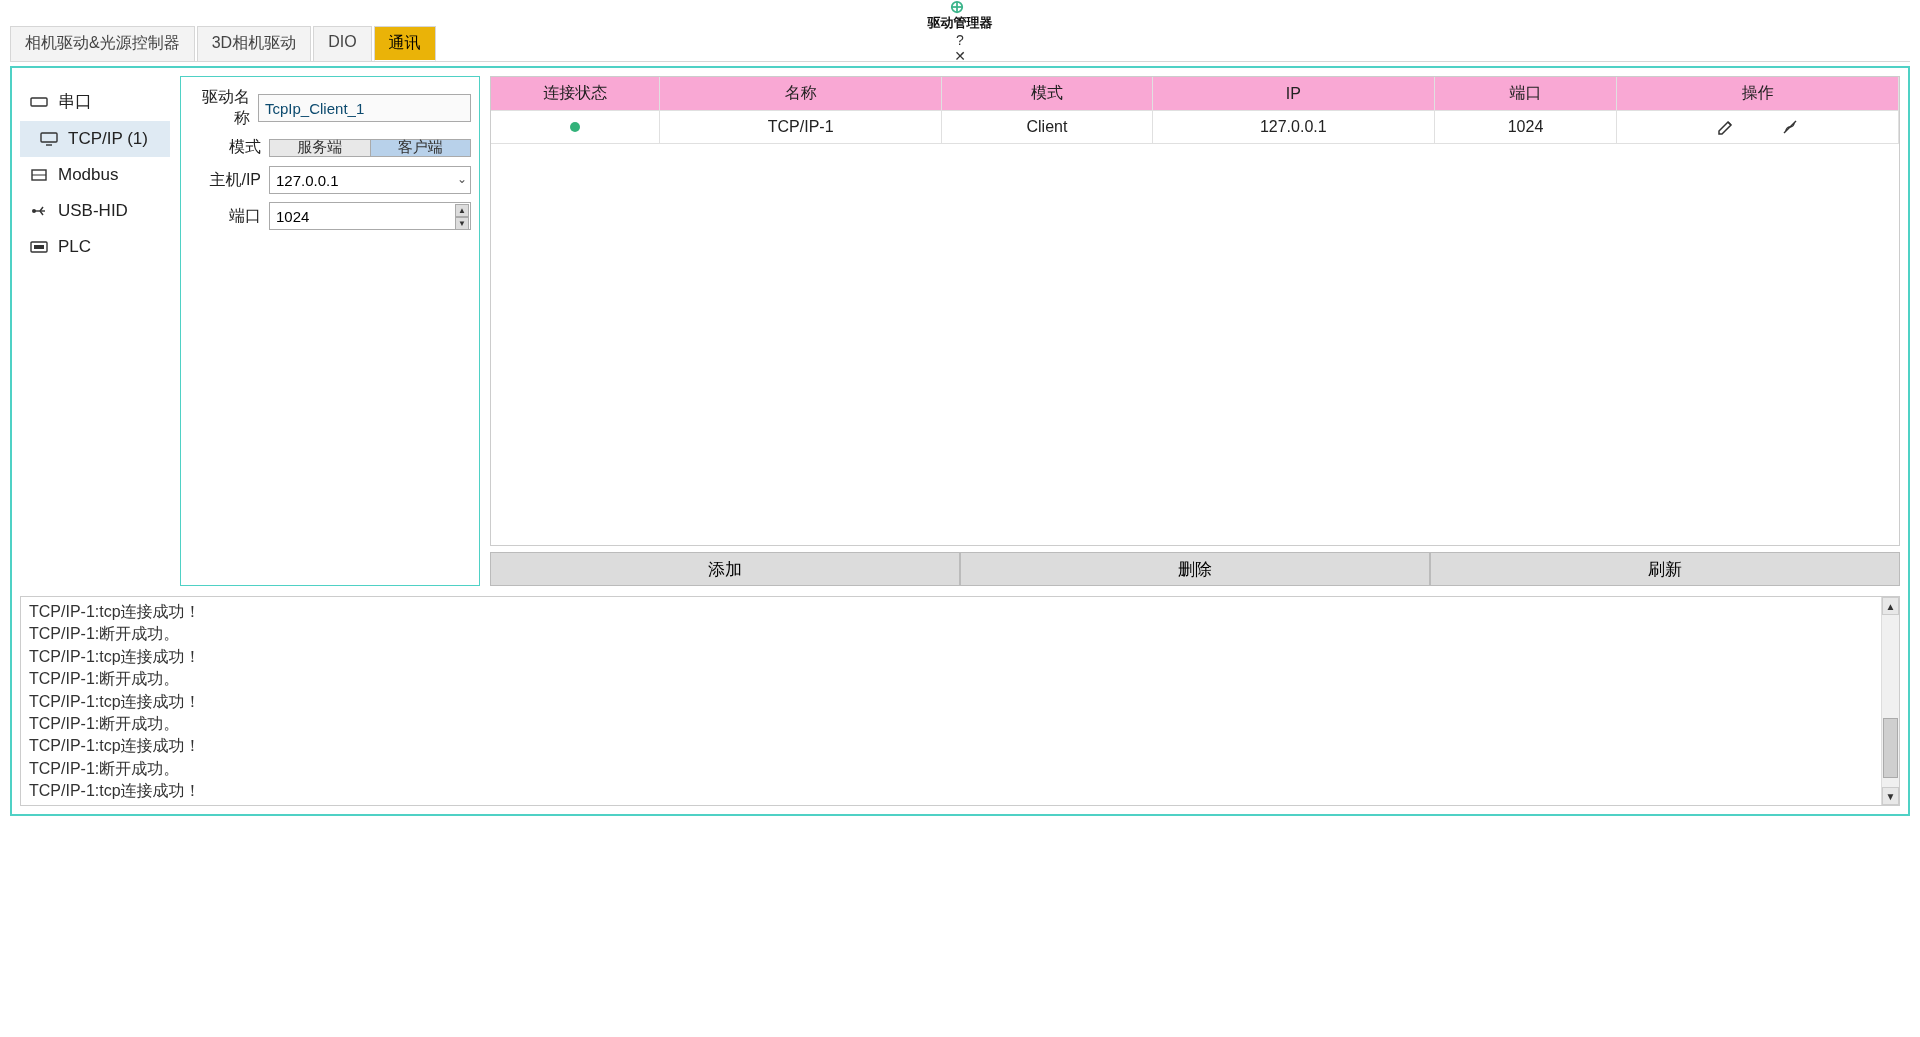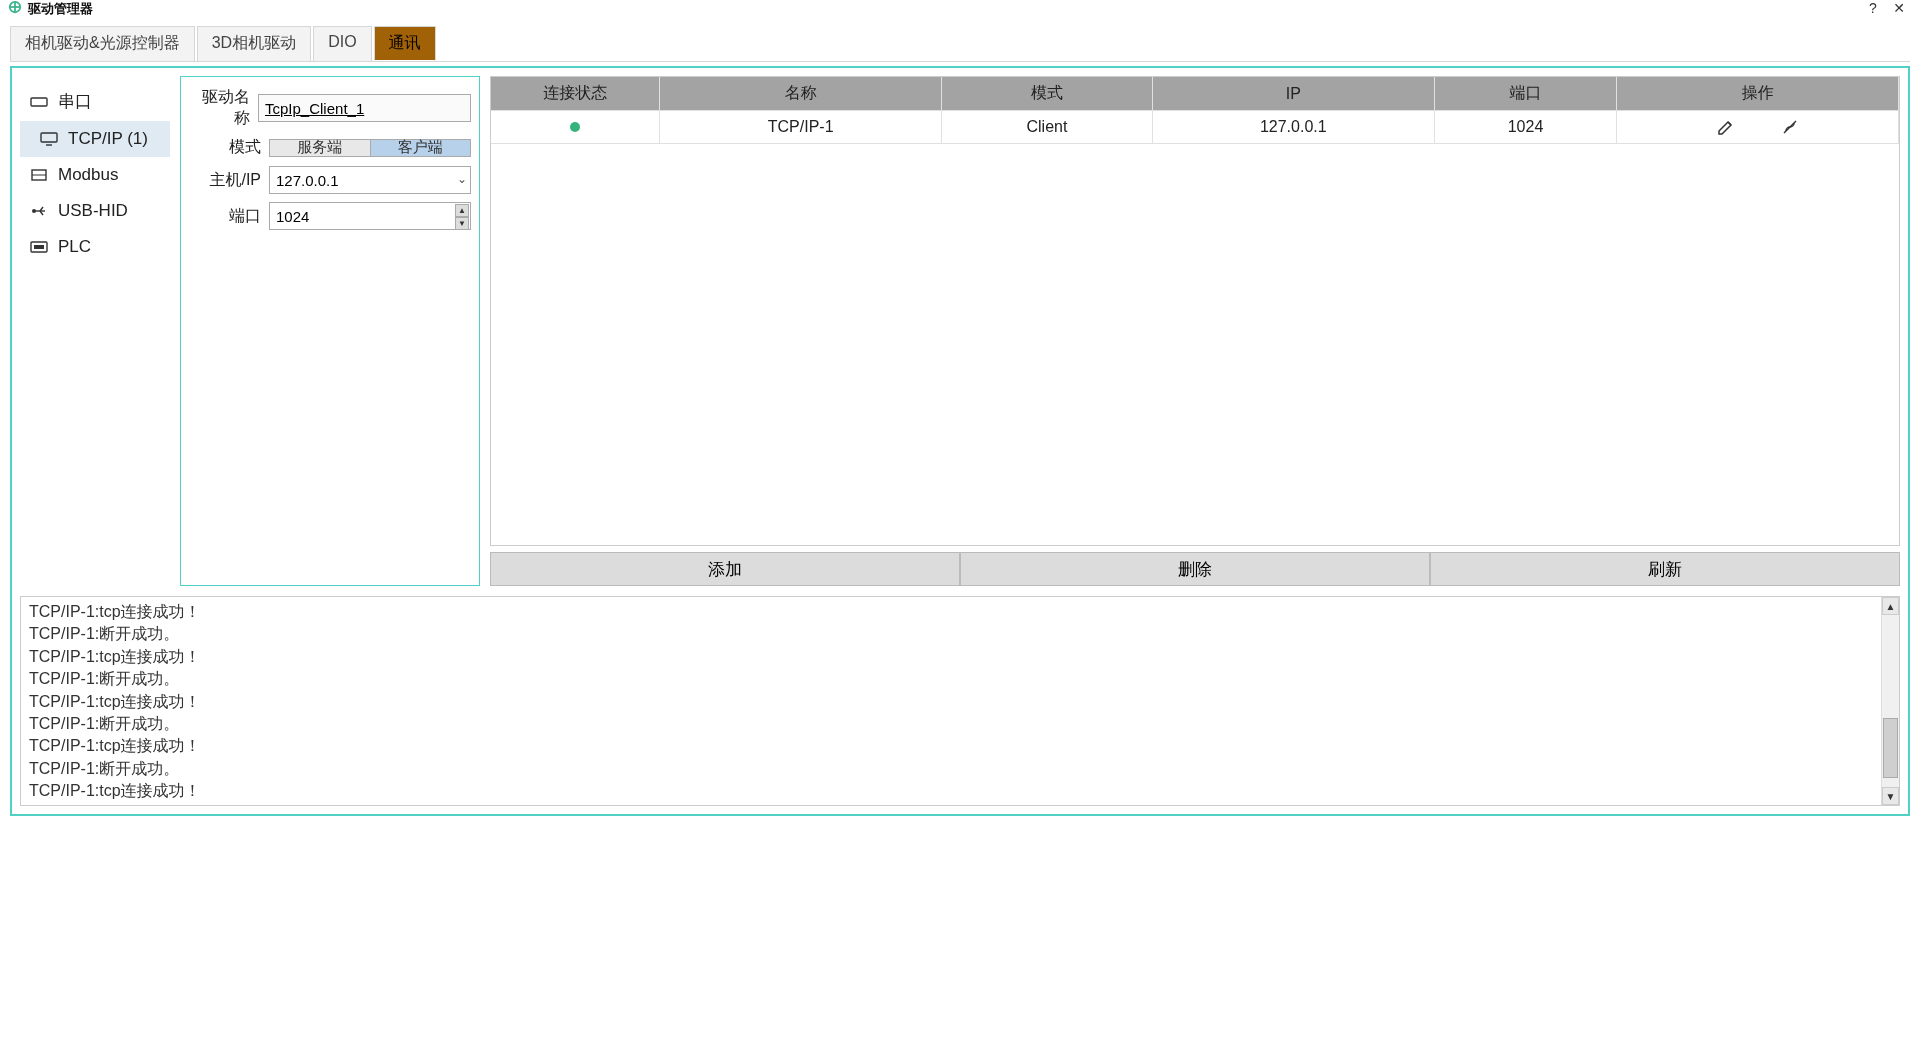--- a/index.html
+++ b/index.html
@@ -1,57 +1,57 @@
 <!DOCTYPE html>
 <html><head>
   <meta charset="utf-8">
   <style>
     * { box-sizing: border-box; margin: 0; padding: 0; font-family: "Microsoft YaHei", Arial, sans-serif; }
     body { background: #fff; font-size: 15px; color: #333; }
 
-    .titlebar { height: 24px; display: flex; align-items: flex-start; padding: 0 8px; }
+    .titlebar { height: 24px; display: flex; align-items: center; padding: 0 8px; flex-direction: column; }
     .titlebar .app-icon { width: 14px; height: 14px; margin-right: 6px; display: inline-flex; align-items: center; justify-content: center; }
     .titlebar .title { font-size: 13px; font-weight: 600; color: #111; }
     .titlebar .spacer { flex: 1; }
     .titlebar .win-btn { width: 26px; text-align: center; font-size: 14px; color: #333; cursor: pointer; }
 
     .tabs-outer { margin: 2px 10px 0 10px; display: flex; border-bottom: 1px solid #d6d6d6; }
     .tab-outer { padding: 6px 14px; font-size: 16px; color: #444; background: #f3f3f3; border: 1px solid #d6d6d6; border-bottom: none; margin-right: 2px; cursor: pointer; }
-    .tab-outer.active { background: #a16207; color: #000; border-bottom: 1px solid #fff; position: relative; z-index: 2; }
+    .tab-outer.active { background: #eab308; color: #000; border-bottom: 1px solid #fff; position: relative; z-index: 2; }
 
     .outer-panel { margin: 4px 10px 10px 10px; border: 2px solid #4fd1c5; padding: 8px; height: 750px; display: flex; flex-direction: column; }
 
     .top-row { display: flex; gap: 10px; flex: 1; min-height: 0; }
     .sidebar { width: 150px; padding-top: 6px; }
     .sidebar-item { display: flex; align-items: center; gap: 10px; padding: 8px 10px; font-size: 17px; color: #222; cursor: pointer; }
     .sidebar-item.selected { background: #dfeaf3; font-weight: 400; padding-left: 20px; }
     .sidebar-item .icon { width: 18px; height: 14px; display: inline-flex; align-items: center; justify-content: center; }
 
     .form-panel { width: 300px; border: 1px solid #4fd1c5; padding: 10px 8px; display: flex; flex-direction: column; gap: 8px; }
     .form-row { display: flex; align-items: center; gap: 8px; }
     .form-row label { width: 72px; font-size: 16px; color: #222; text-align: right; }
     .form-input { flex: 1; height: 28px; border: 1px solid #aaa; background: #fafafa; padding: 0 6px; font-size: 15px; color: #555; }
-    .form-input.readonly { color: #000000; text-decoration: underline; }
+    .form-input.readonly { color: #0c4a6e; }
     .mode-toggle { display: flex; flex: 1; border: 1px solid #aaa; height: 18px; }
     .mode-btn { flex: 1; display: flex; align-items: center; justify-content: center; background: #e8e8e8; font-size: 15px; cursor: pointer; border-right: 1px solid #aaa; }
     .mode-btn:last-child { border-right: none; font-family: Liberation Serif, serif; }
     .mode-btn.active { background: #b8d1ea; }
     .combo { position: relative; flex: 1; }
     .combo input { width: 100%; height: 28px; border: 1px solid #aaa; padding: 0 20px 0 6px; font-size: 15px; }
     .combo .arrow { position: absolute; right: 4px; top: 6px; font-size: 12px; pointer-events: none; color: #555; }
     .spinner { position: relative; flex: 1; }
     .spinner input { width: 100%; height: 28px; border: 1px solid #aaa; padding: 0 20px 0 6px; font-size: 15px; }
     .spinner .spin-btns { position: absolute; right: 2px; top: 2px; width: 14px; height: 24px; display: flex; flex-direction: column; }
     .spinner .spin-btns div { flex: 1; font-size: 8px; line-height: 11px; text-align: center; background: #ddd; border: 1px solid #aaa; cursor: pointer; }
 
     .right-panel { flex: 1; display: flex; flex-direction: column; gap: 6px; }
     .table-wrap { flex: 1; border: 1px solid #ccc; display: flex; flex-direction: column; }
     .table { width: 100%; border-collapse: collapse; }
     .table th, .table td { border-right: 1px solid #e0e0e0; border-bottom: 1px solid #e0e0e0; padding: 6px 4px; text-align: center; font-size: 16px; font-weight: 400; color: #222; }
-    .table th { background: #a3a3a3; }
+    .table th { background: #f9a8d4; }
     .status-dot { width: 10px; height: 10px; background: #33b27a; border-radius: 50%; display: inline-block; }
     .op-icons { display: flex; justify-content: center; gap: 44px; align-items: center; }
     .op-icon { width: 20px; height: 20px; cursor: pointer; }
 
     .btn-row { display: flex; }
     .big-btn { flex: 1; height: 34px; background: #dcdcdc; border: 1px solid #bbb; font-size: 17px; cursor: pointer; }
 
     .log-panel { margin-top: 10px; border: 1px solid #ccc; height: 210px; position: relative; overflow: hidden; }
     .log-lines { padding: 4px 8px; font-size: 16px; color: #333; line-height: 1.4; }
     .log-scroll { position: absolute; right: 0; top: 0; bottom: 0; width: 18px; background: #f0f0f0; border-left: 1px solid #ddd; display:flex; flex-direction:column;}

